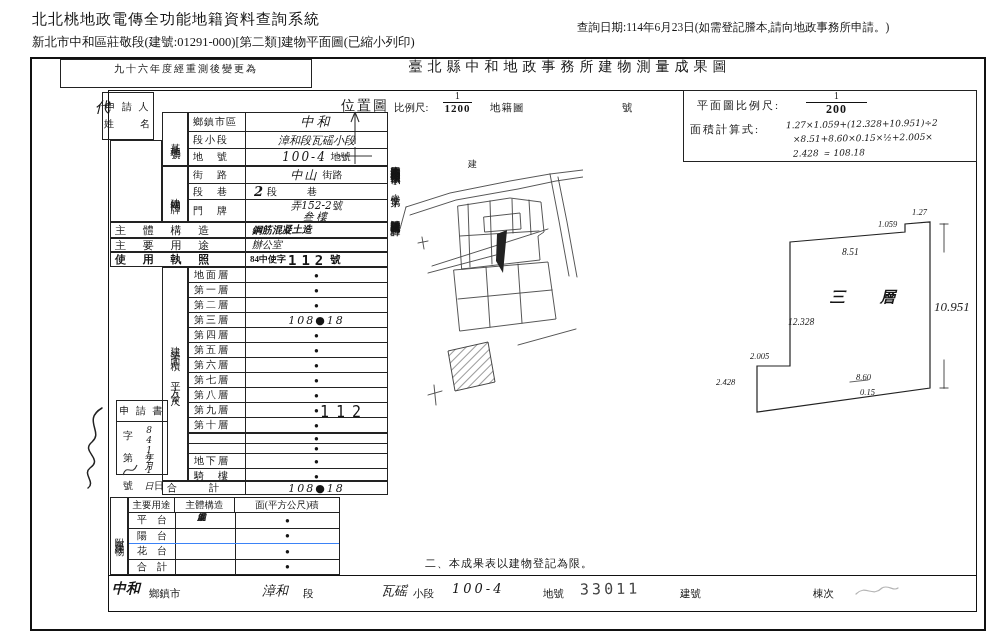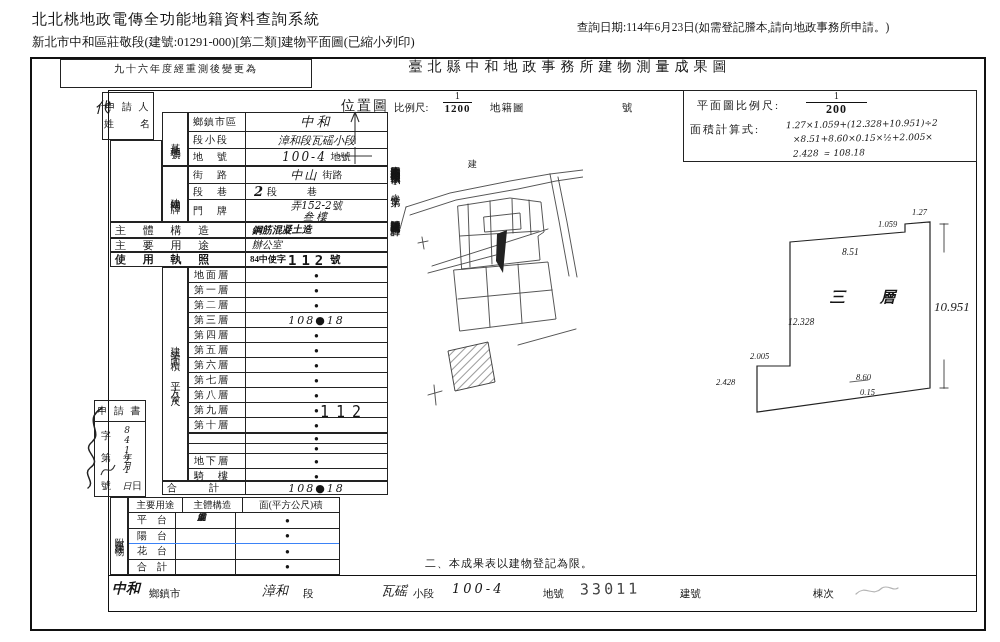--- a/index.html
+++ b/index.html
@@ -206,40 +206,40 @@
     <div class="frow">
         <div class="fl">騎　樓</div>
         <div class="fv">●</div>
       </div>
   </div>
   <div class="abs b row" style="left:162px;top:481px;width:226px;height:14px;">
     <div class="lbl" style="width:83px;letter-spacing:4px;">合　　計</div>
     <div class="val hand" style="font-size:11px;letter-spacing:2px;">108●18</div>
   </div>
 
-  <div class="abs b" style="left:94px;top:400px;width:52px;height:97px;">
+  <div class="abs b" style="left:116px;top:400px;width:52px;height:75px;">
     <div style="height:20px;border-bottom:1px solid #222;display:flex;align-items:center;justify-content:center;font-size:10px;letter-spacing:2px;">申 請 書</div>
     <div class="abs" style="left:6px;top:28px;font-size:10px;">字</div>
     <div class="abs" style="left:6px;top:50px;font-size:10px;">第</div>
     <div class="abs" style="left:6px;top:78px;font-size:10px;">號</div>
     <div class="abs" style="left:37px;top:78px;font-size:10px;">日</div>
     <div class="abs vtext hand" style="left:25px;top:24px;height:68px;font-size:9px;">84年1月21日</div>
     <svg class="abs" style="left:2px;top:58px;" width="22" height="20" viewBox="0 0 22 20">
       <path d="M4,16 C8,4 13,18 18,6" stroke="#333" stroke-width="1.1" fill="none"></path>
     </svg>
   </div>
 
   <svg class="abs" style="left:74px;top:402px;" width="36" height="90" viewBox="0 0 36 90">
     <path d="M28,6 C8,18 30,30 18,40 C6,50 30,56 16,66 C8,72 22,80 14,86" stroke="#222" stroke-width="1.5" fill="none" stroke-linecap="round"></path>
   </svg>
 
   <div class="abs b vtext ctr" style="left:110px;top:497px;width:18px;height:78px;font-size:9.5px;letter-spacing:3px;">附屬建物</div>
   <div class="abs b" style="left:128px;top:497px;width:212px;height:78px;display:flex;flex-direction:column;">
     <div class="row" style="height:15px;border-bottom:1px solid #222;font-size:9.5px;">
-      <div class="ctr" style="width:54px;border-right:1px solid #222;box-sizing:border-box;">主要用途</div>
+      <div class="ctr" style="width:46px;border-right:1px solid #222;box-sizing:border-box;">主要用途</div>
       <div class="ctr" style="width:60px;border-right:1px solid #222;box-sizing:border-box;">主體構造</div>
       <div class="ctr" style="flex:1;">面(平方公尺)積</div>
     </div>
     <div class="row" style="flex:1;border-bottom:1px solid #222;">
       <div class="ctr" style="width:47px;border-right:1px solid #222;box-sizing:border-box;font-size:10px;">平　台</div>
       <div style="width:60px;border-right:1px solid #222;box-sizing:border-box;"></div>
       <div class="ctr" style="flex:1;font-size:8px;">●</div>
     </div>
     <div class="row" style="flex:1;border-bottom:1px solid #3b82f6;">
       <div class="ctr" style="width:47px;border-right:1px solid #222;box-sizing:border-box;font-size:10px;">陽　台</div>

